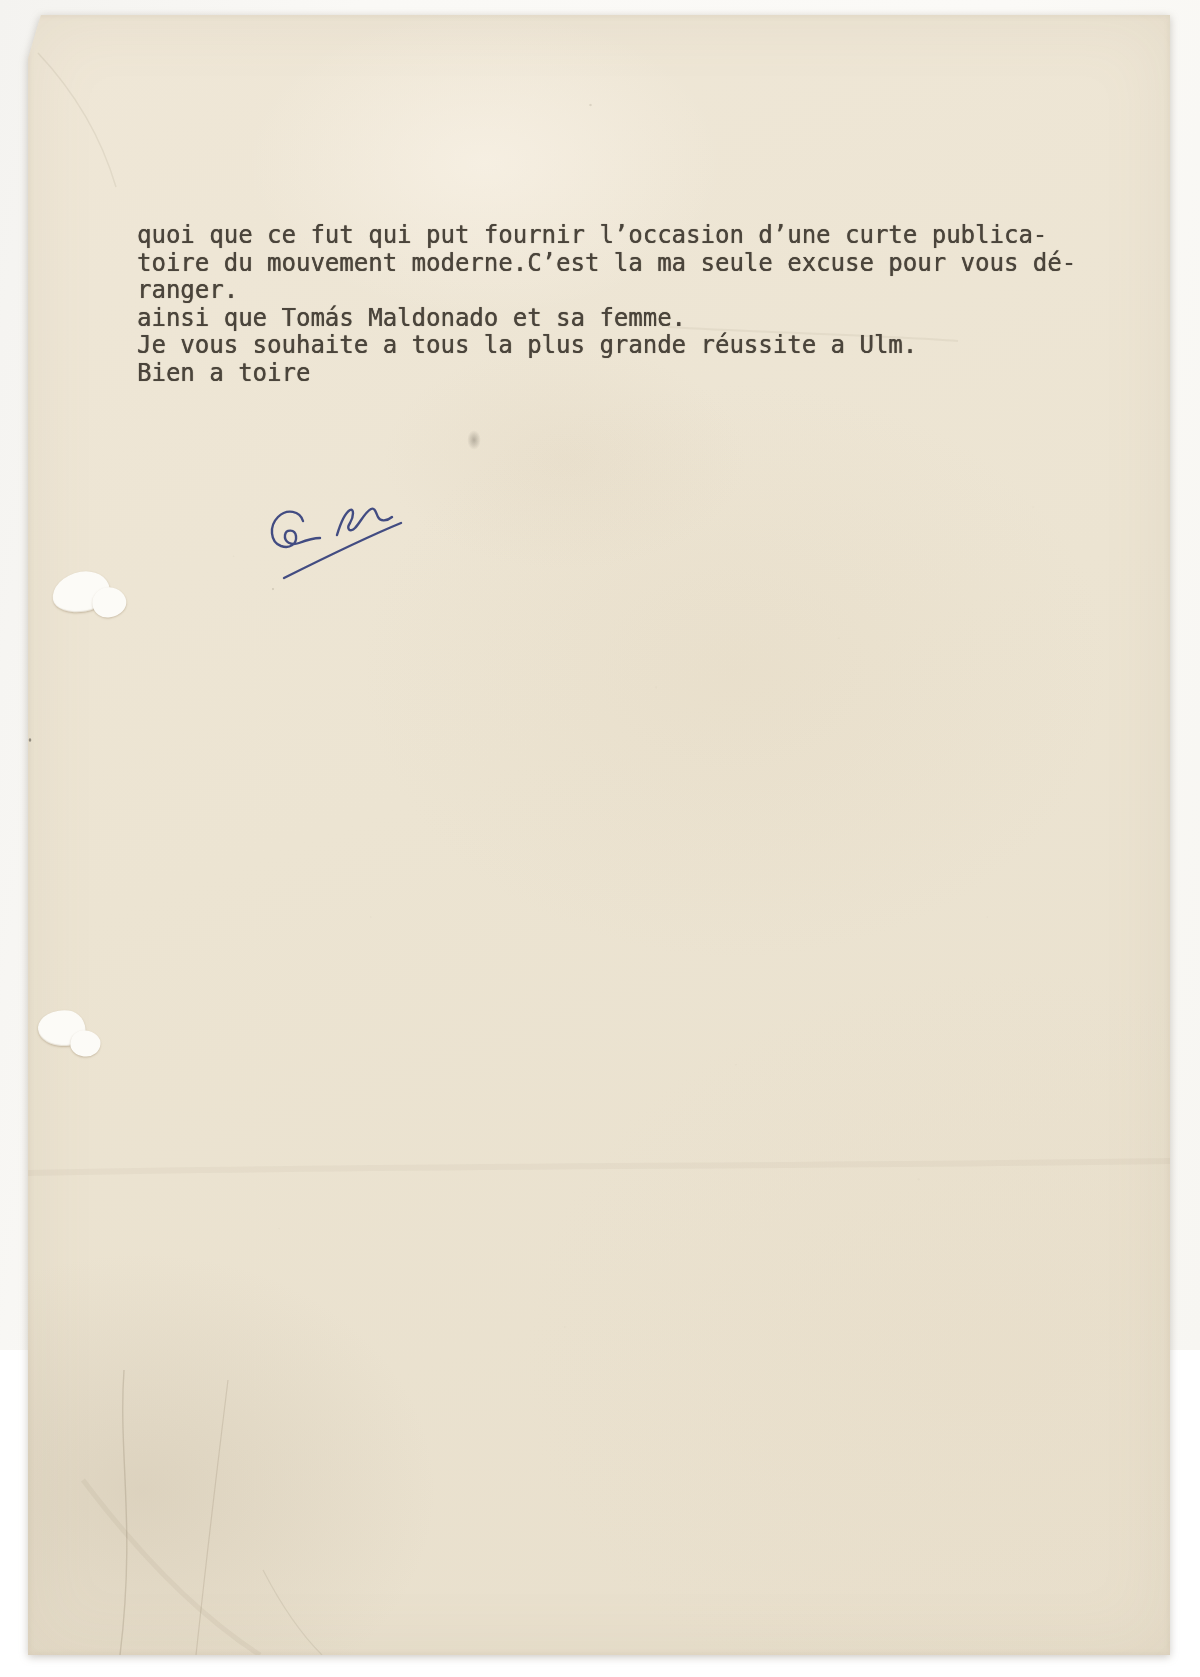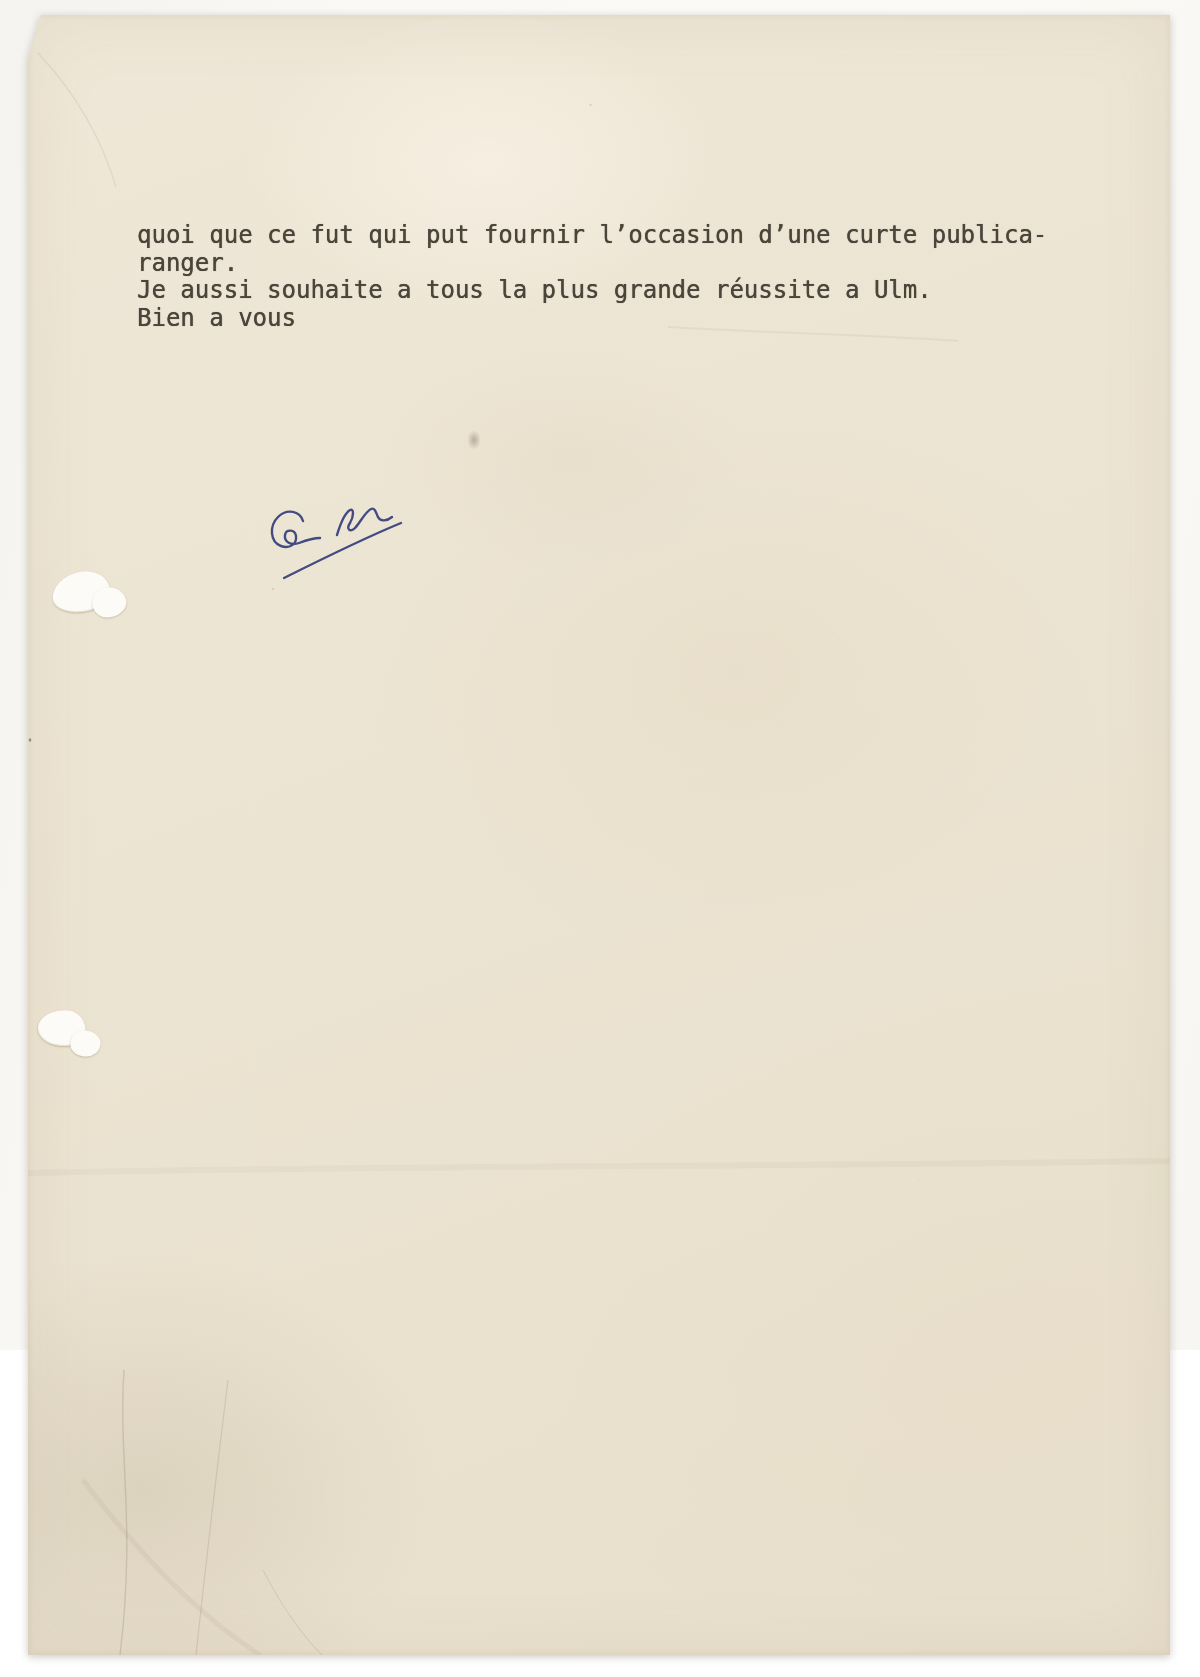--- a/index.html
+++ b/index.html
@@ -134,23 +134,25 @@
       <div class="tear tear-1"></div>
       <div class="tear tear-2"></div>
 
       <div class="smudge"></div>
       <div class="edge-speck"></div>
       <div class="speck-a"></div>
       <div class="speck-b"></div>
 
       <div class="text-block">
         <p class="tline">quoi que ce fut qui put fournir l’occasion d’une curte publica-</p>
+        <p class="tline">toire du mouvement moderne.C’est la ma seule excuse pour vous dé-</p>
         <p class="tline">ranger.</p>
-        <p class="tline">Je aussi souhaite a tous la plus grande réussite a Ulm.</p>
-        <p class="tline">Bien a vous</p>
+        <p class="tline">ainsi que Tomás Maldonado et sa femme.</p>
+        <p class="tline">Je vous souhaite a tous la plus grande réussite a Ulm.</p>
+        <p class="tline">Bien a toire</p>
       </div>
 
       <svg class="signature-svg" viewBox="0 0 150 90">
 
         <path d="M 45,23 C 42,13 29,10 20,19 C 11,28 12,44 23,48
                  C 32,51 39,46 38,38 C 37,31 28,31 27,37
                  C 26,44 33,48 41,45 C 49,42 55,40 62,40"></path>
 
         <path d="M 79,37 C 82,27 87,15 92,12 C 96,10 96,18 92,25
                  C 88,31 92,35 97,30 C 102,25 107,14 113,11

